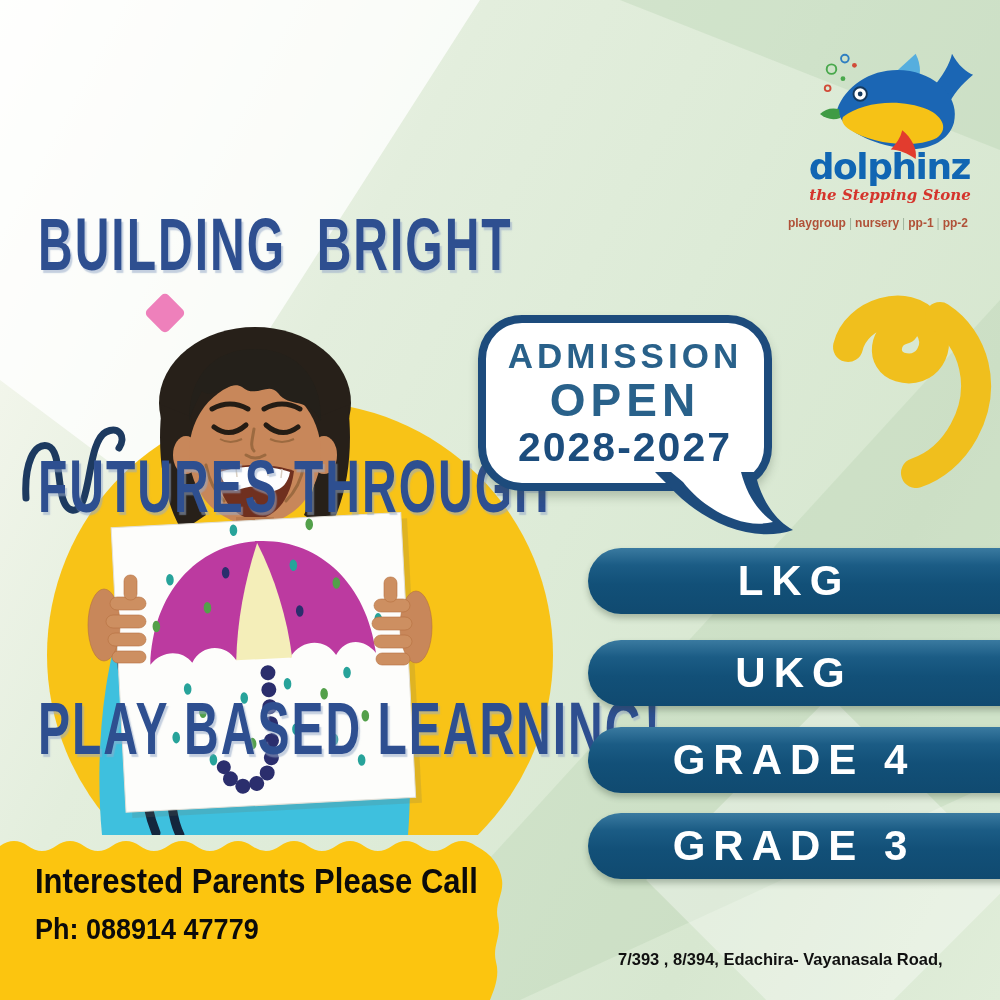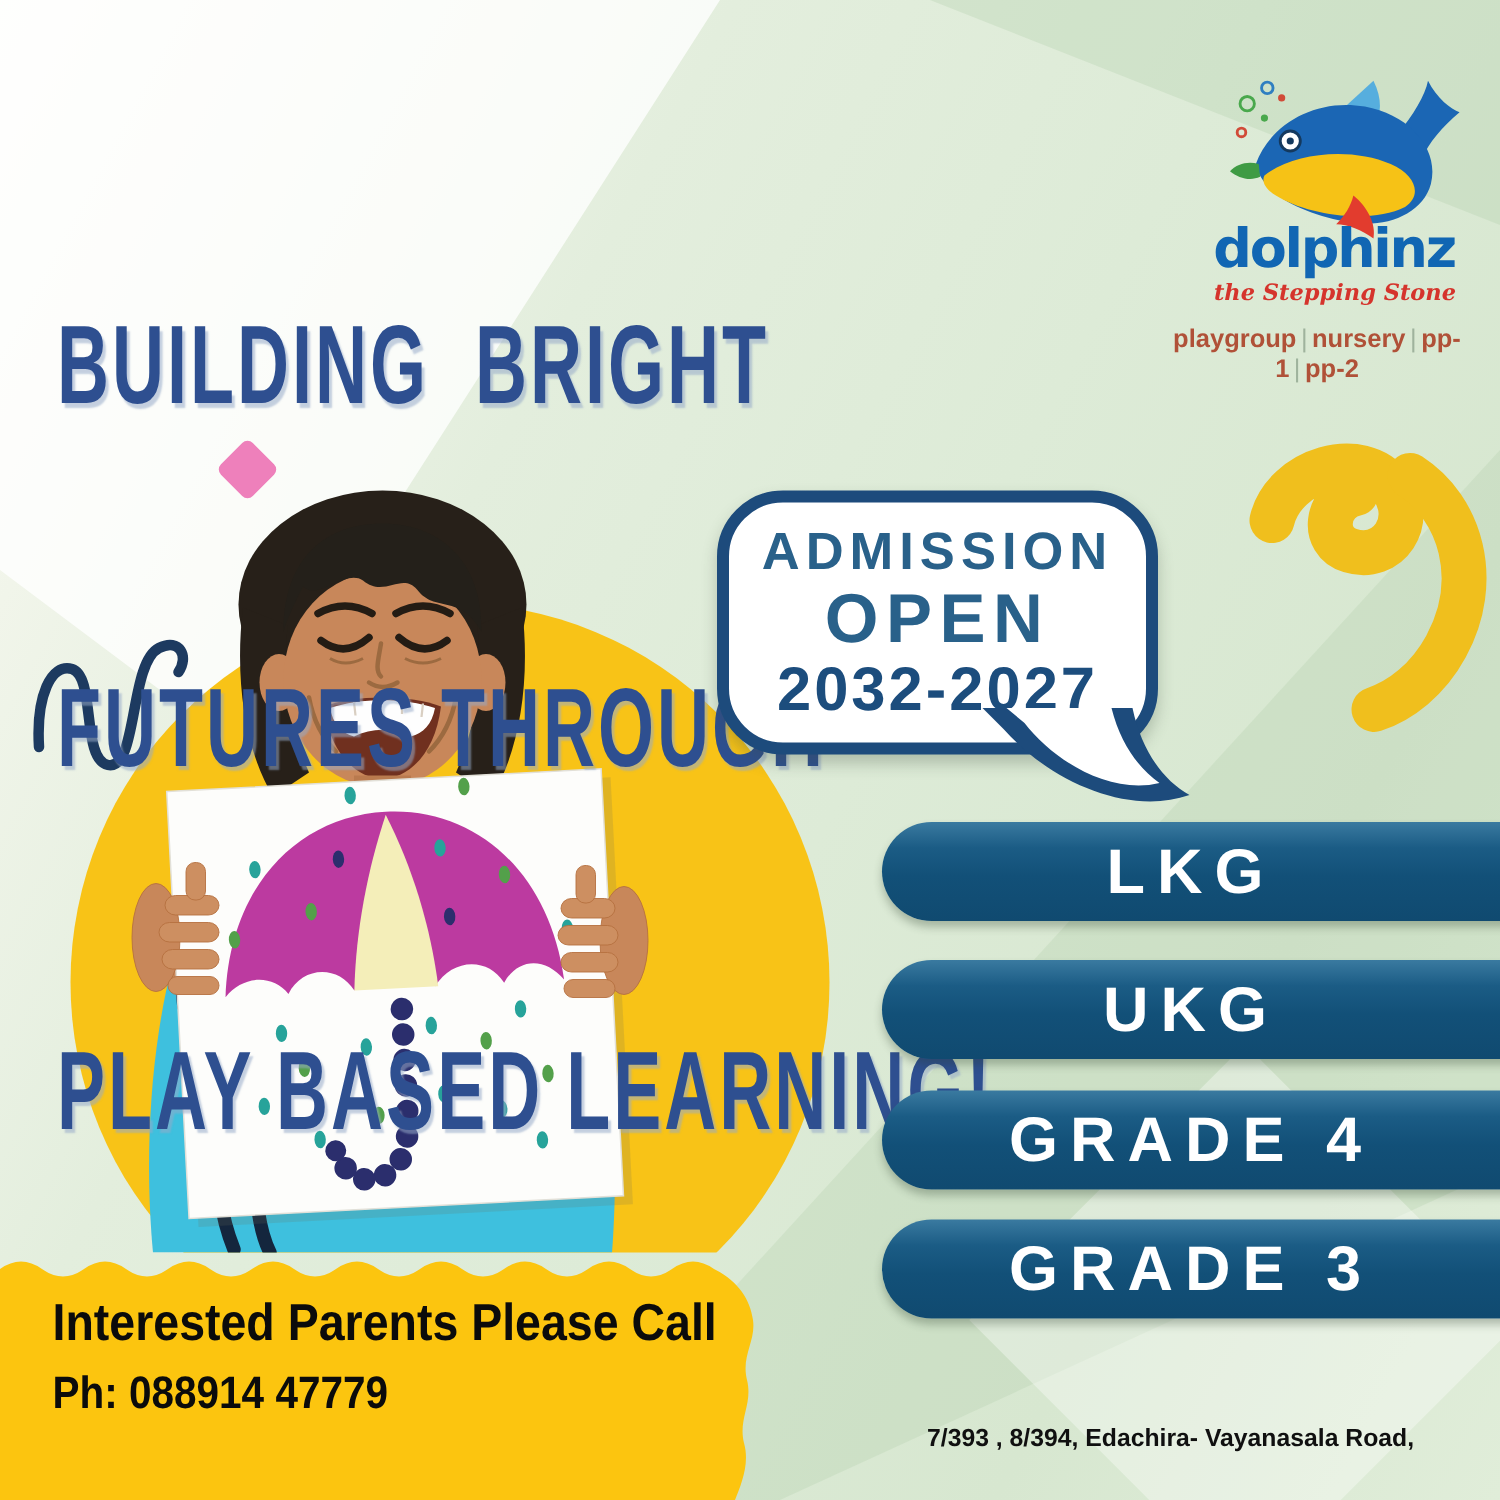--- a/index.html
+++ b/index.html
@@ -21,27 +21,27 @@
   .headline{left:38px;top:44px;color:#2e4f90;font-weight:bold;font-size:48px;line-height:52px;
     letter-spacing:2px;transform:scaleY(1.55);transform-origin:top left;white-space:pre;
     text-shadow:2px 2px 1px rgba(150,170,200,.55);}
 
   
   .wordmark{left:770px;top:146px;width:200px;text-align:right;color:#1166b3;font-weight:bold;
     font-size:36px;letter-spacing:-1.5px;font-family:"DejaVu Sans",sans-serif;}
   .tagline{left:800px;top:186px;width:180px;text-align:center;color:#d5342c;font-weight:bold;
     font-style:italic;font-size:15px;font-family:"DejaVu Serif",serif;}
   .programs{left:763px;top:216px;width:230px;text-align:center;color:#b05138;font-weight:bold;
-    font-size:17px;}
+    font-size:12px;}
   .programs .sep{color:#9fb39d;font-weight:normal;padding:0 3px;}
 
   
   .bubble{left:478px;top:315px;width:278px;height:150px;background:#ffffff;border:8px solid #1d4b7c;
     border-radius:44px;box-shadow:0 6px 10px rgba(60,80,60,.28), inset 0 2px 0 rgba(255,255,255,.5);
-    text-align:center;padding-top:10px;margin-top:12px;}
+    text-align:center;padding-top:10px;}
   .bubble .l1{font-size:35px;line-height:46px;font-weight:bold;color:#29618a;letter-spacing:4px;}
   .bubble .l2{font-size:46px;line-height:42px;font-weight:bold;color:#29618a;letter-spacing:5px;}
   .bubble .l3{font-size:41px;line-height:52px;font-weight:bold;color:#1c4d7d;letter-spacing:2px;}
 
   
   .pill{left:588px;right:-44px;height:66px;border-radius:38px;
     background:linear-gradient(180deg,#3a7aa0 0%,#1b5c85 26%,#125078 55%,#104a70 100%);
     box-shadow:0 4px 6px rgba(40,60,40,.30);color:#ffffff;font-weight:bold;font-size:42px;
     letter-spacing:8px;display:flex;align-items:center;justify-content:center;padding-right:44px;}
 
@@ -207,21 +207,21 @@
   </svg>
   <div class="abs wordmark z5">dolphinz</div>
   <div class="abs tagline z5">the Stepping Stone</div>
   <div class="abs programs z5">
     <span>playgroup</span><span class="sep">|</span><span>nursery</span><span class="sep">|</span><span>pp-1</span><span class="sep">|</span><span>pp-2</span>
   </div>
 
   <div class="abs bubble z6">
     <div class="l1">ADMISSION</div>
     <div class="l2">OPEN</div>
-    <div class="l3">2032-2027</div>
+    <div class="l3">2028-2027</div>
   </div>
   <svg class="abs z7" style="left:645px;top:472px" width="150" height="95" viewBox="0 0 150 95">
     <path d="M 10 0 L 110 0 C 116 28 130 48 148 58 C 108 72 56 50 24 14 L 10 0 Z" fill="#1d4b7c"></path>
     <path d="M 26 0 L 96 0 C 102 24 114 40 128 50 C 96 58 58 36 38 10 Z" fill="#ffffff"></path>
   </svg>
 
   <div class="abs pill z6" style="top:548px">
     <span>LKG</span>
   </div>
   <div class="abs pill z6" style="top:640px">

